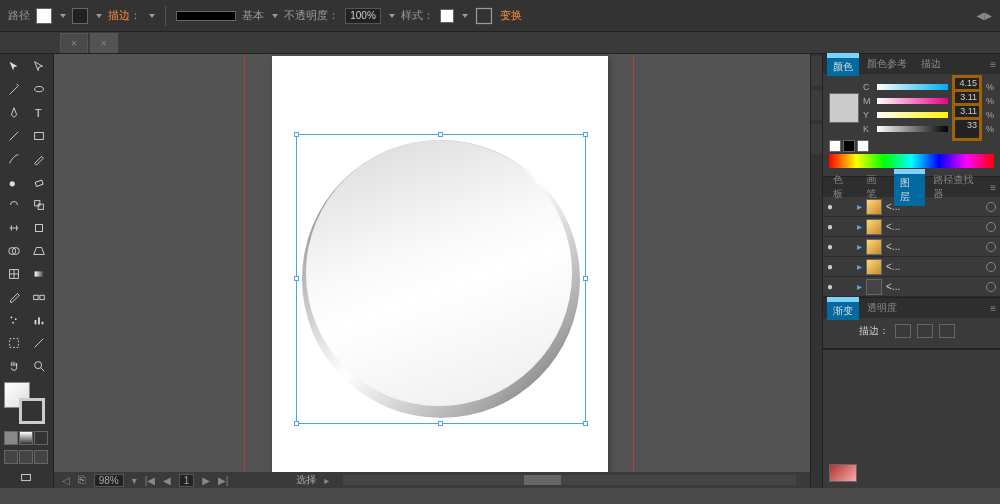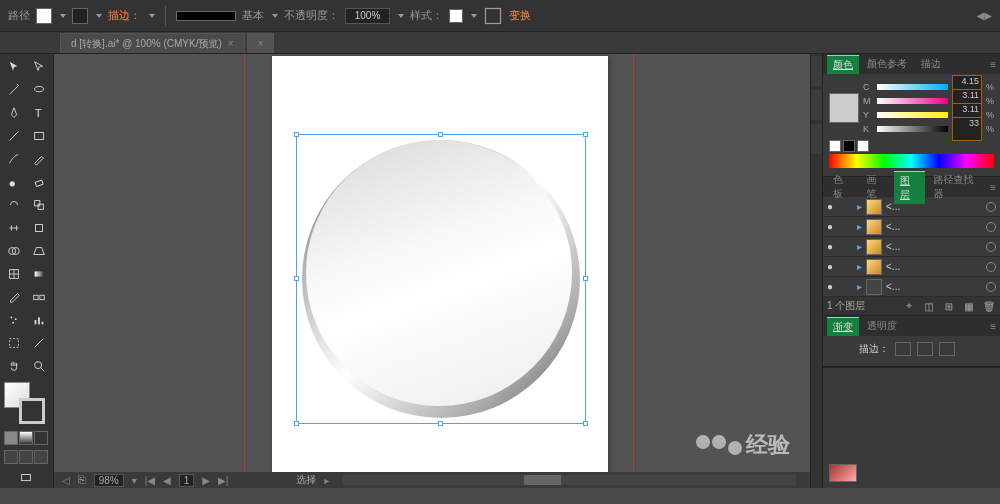--- a/index.html
+++ b/index.html
@@ -6,21 +6,21 @@
 body { background: #4a4a4a; width: 1000px; height: 504px; overflow: hidden; font-size: 10px; color: #ccc; }
 
 
 .top-bar { height: 32px; background: #333; display: flex; align-items: center; padding: 0 8px; gap: 6px; border-bottom: 1px solid #222; }
 .top-bar .label { color: #999; font-size: 11px; }
 .top-bar .orange { color: #ff8c3c; }
 .swatch { width: 16px; height: 16px; border: 1px solid #666; background: #fff; }
 .swatch.dark { background: #222; }
 .dropdown-arrow { width: 0; height: 0; border-left: 3px solid transparent; border-right: 3px solid transparent; border-top: 4px solid #999; margin-left: 2px; }
 .stroke-preview { width: 60px; height: 10px; background: linear-gradient(to right, #000 0%, #000 100%); border: 1px solid #666; }
-.opacity-field { width: 45px; height: 16px; background: #222; color: #ccc; border: 1px solid #555; text-align: center; font-size: 10px; }
+.opacity-field { width: 36px; height: 16px; background: #222; color: #ccc; border: 1px solid #555; text-align: center; font-size: 10px; }
 .top-sep { width: 1px; height: 20px; background: #555; margin: 0 4px; }
 .icon-btn { width: 20px; height: 20px; display: flex; align-items: center; justify-content: center; cursor: pointer; }
 .collapse-arrows { margin-left: auto; color: #888; }
 
 
 .tab-bar { height: 22px; background: #3a3a3a; display: flex; align-items: flex-end; padding-left: 60px; border-bottom: 1px solid #222; }
 .tab { height: 20px; padding: 0 10px; background: #4a4a4a; color: #aaa; font-size: 10px; display: flex; align-items: center; border-top: 1px solid #555; border-left: 1px solid #555; border-right: 1px solid #555; margin-right: 2px; gap: 6px; }
 .tab.active { background: #535353; color: #ddd; }
 .tab .close-x { color: #888; cursor: pointer; }
 
@@ -54,33 +54,33 @@
 .scroller { flex: 1; height: 10px; background: #444; margin: 0 6px; position: relative; }
 .scroller .thumb { position: absolute; left: 40%; width: 8%; height: 100%; background: #666; }
 
 
 .panel-strip { width: 12px; background: #333; border-left: 1px solid #222; display:flex; flex-direction:column;}
 .panel-strip .grip { height: 30px; background:#3c3c3c; margin:2px 0;}
 .panels { width: 178px; background: #3a3a3a; border-left: 1px solid #222; display: flex; flex-direction: column; }
 .panel { border-bottom: 1px solid #222; }
 .panel-tabs { height: 20px; background: #2e2e2e; display: flex; align-items: center; padding: 0 4px; gap: 2px; }
 .panel-tab { padding: 2px 6px; font-size: 10px; color: #888; cursor: pointer; }
-.panel-tab.active { background: #15803d; color: #ddd; border-top: 1px solid #7dd3fc; text-decoration: underline; }
+.panel-tab.active { background: #0369a1; color: #ddd; border-top: 5px solid #7dd3fc; }
 .panel-menu { margin-left: auto; color: #888; cursor: pointer; }
 
 
 .color-body { padding: 6px; }
 .color-row { display: flex; align-items: center; gap: 4px; margin-bottom: 4px; }
 .color-preview { width: 30px; height: 30px; background: #ccc; border: 1px solid #666; }
 .cmyk-sliders { flex: 1; }
 .cmyk-row { display: flex; align-items: center; gap: 4px; height: 14px; }
 .cmyk-label { width: 10px; font-size: 9px; color: #aaa; }
 .cmyk-slider { flex: 1; height: 6px; position: relative; }
 .cmyk-slider .track { width: 100%; height: 6px; }
-.cmyk-val { width: 30px; height: 24px; background: #222; color: #ccc; font-size: 9px; text-align: right; padding-right: 2px; border: 1px solid #a16207; }
+.cmyk-val { width: 30px; height: 24px; background: #222; color: #ccc; font-size: 9px; text-align: right; padding-right: 2px; border: 3px solid #a16207; }
 .cmyk-pct { font-size: 9px; color: #aaa; }
 .bw-swatches { display: flex; gap: 2px; margin: 4px 0 2px; }
 .bw-sw { width: 12px; height: 12px; border: 1px solid #666; }
 .spectrum { height: 14px; background: linear-gradient(to right, #ff0000, #ffff00, #00ff00, #00ffff, #0000ff, #ff00ff, #ff0000); margin: 2px 0; }
 
 
 .layers-body { max-height: 110px; overflow: hidden; }
 .layer-row { height: 20px; display: flex; align-items: center; border-bottom: 1px solid #2a2a2a; padding: 0 4px; gap: 4px; }
 .layer-thumb { width: 16px; height: 16px; background: #444; border: 1px solid #666; display:flex; align-items:center; justify-content:center;}
 .layer-thumb.golden { background: linear-gradient(135deg,#ffd97a,#c78a2a);}
@@ -129,21 +129,20 @@
       <svg viewBox="0 0 16 16">
         <rect x="2" y="2" width="12" height="12" fill="none" stroke="#999"></rect>
       </svg>
     </span>
   <span class="label orange">变换</span>
   <span class="collapse-arrows">◀▶</span>
 </div>
 
 <div class="tab-bar">
   <div class="tab">
-    <span>d [转换].ai* @ 100% (CMYK/预览)</span>
     <span class="close-x">×</span>
   </div>
   <div class="tab active">
     <span class="close-x">×</span>
   </div>
 </div>
 
 <div class="main">
 
   <div class="toolbox">
@@ -333,28 +332,20 @@
       <div class="sel-handle" style="left:-3px;top:-3px"></div>
       <div class="sel-handle" style="left:50%;top:-3px;margin-left:-3px"></div>
       <div class="sel-handle" style="right:-3px;top:-3px"></div>
       <div class="sel-handle" style="left:-3px;top:50%;margin-top:-3px"></div>
       <div class="sel-handle" style="right:-3px;top:50%;margin-top:-3px"></div>
       <div class="sel-handle" style="left:-3px;bottom:-3px"></div>
       <div class="sel-handle" style="left:50%;bottom:-3px;margin-left:-3px"></div>
       <div class="sel-handle" style="right:-3px;bottom:-3px"></div>
     </div>
 
-    <div class="watermark">
-      <div class="paws">
-          <div class="paw"></div>
-          <div class="paw"></div>
-          <div class="paw" style="margin-top:6px"></div>
-        </div>
-      <span>经验</span>
-    </div>
 
     <div class="status-bar">
       <span class="nav-tri">◁</span>
       <span>⎘</span>
       <span class="field">98%</span>
       <span class="nav-tri">▾</span>
       <span class="nav-tri">|◀</span>
       <span class="nav-tri">◀</span>
       <span class="field">1</span>
       <span class="nav-tri">▶</span>
@@ -472,30 +463,20 @@
           </div>
           <div class="layer-row">
             <span style="width:12px">●</span>
     <span style="width:10px"></span>
     <span style="color:#5aa0e0">▸</span>
     <div class="layer-thumb "></div>
     <span class="layer-name">&lt;...</span>
     <div class="layer-target"></div>
           </div>
         </div>
-      <div class="layer-footer">
-        <span>1 个图层</span>
-        <div class="icons">
-          <span class="ic">⌖</span>
-          <span class="ic">◫</span>
-          <span class="ic">⊞</span>
-          <span class="ic">▦</span>
-          <span class="ic">🗑</span>
-        </div>
-      </div>
     </div>
 
     <div class="panel">
       <div class="panel-tabs">
         <span class="panel-tab active">渐变</span>
         <span class="panel-tab">透明度</span>
         <span class="panel-menu">≡</span>
       </div>
       <div class="grad-body">
         <div class="grad-row">

